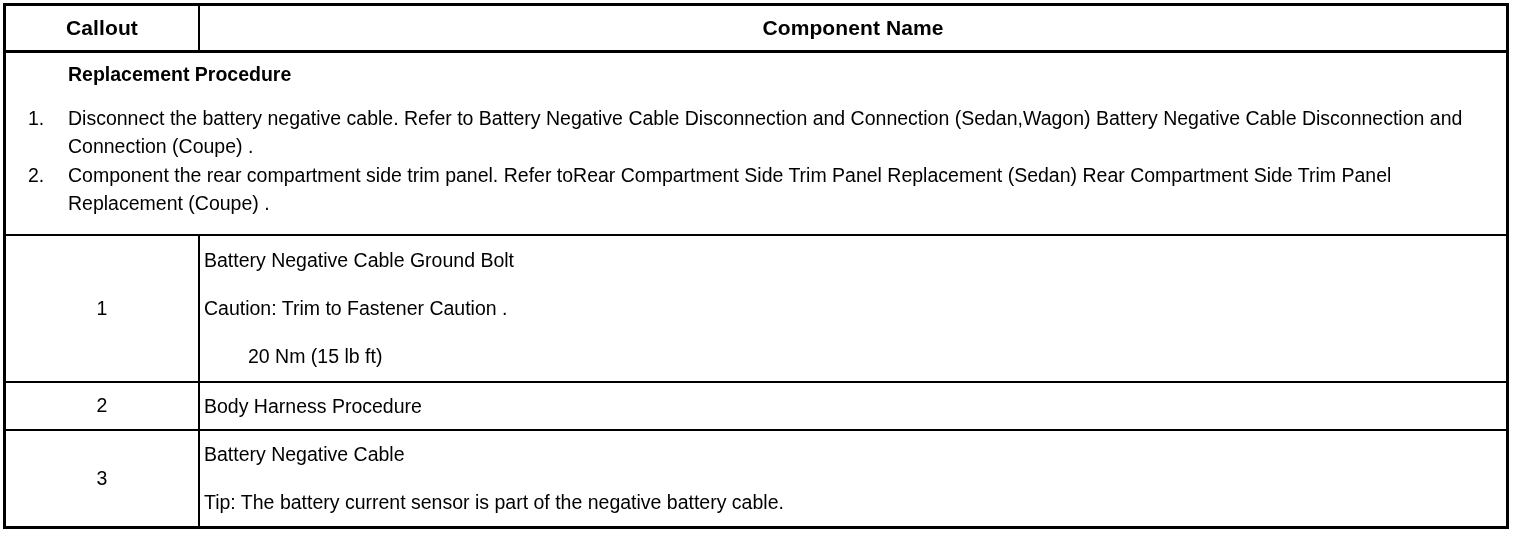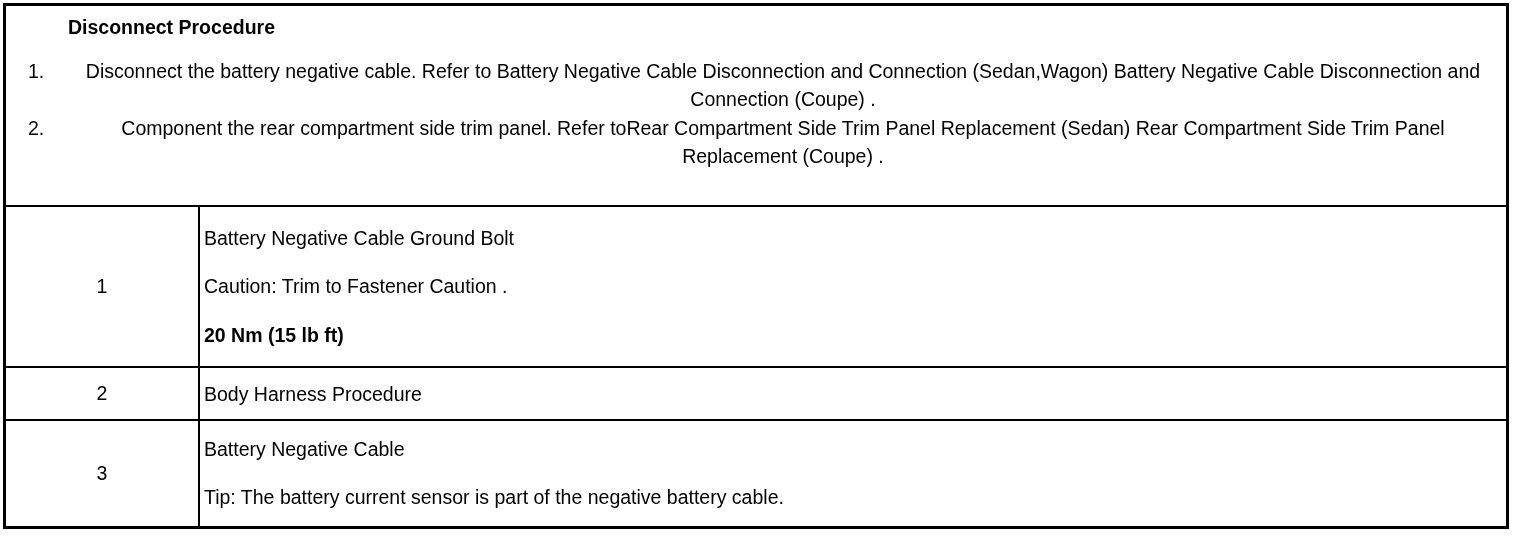--- a/index.html
+++ b/index.html
@@ -79,21 +79,20 @@
     list-style: none;
     counter-reset: prelim;
   }
   ol.prelim-list > li {
     position: relative;
     counter-increment: prelim;
     font-size: 19.5px;
     line-height: 1.42;
     margin: 0 0 1px 0;
     padding: 0;
-    text-align: center;
   }
   ol.prelim-list > li::before {
     content: counter(prelim) ".";
     position: absolute;
     left: -40px;
     width: 30px;
     text-align: left;
     font-size: 19.5px;
   }
 
@@ -110,38 +109,42 @@
     padding: 9px 8px 9px 4px;
     font-size: 19.5px;
     line-height: 1.35;
   }
   tr.body-row > td { border-bottom: 2px solid #000000; }
   tr.body-row.last > td { border-bottom: none; }
 
   .body-line { margin: 0; }
   .body-line + .body-line { margin-top: 22px; }
   .lead-in { font-weight: normal; }
-  .torque { font-weight: bold; }
+  .torque { font-weight: normal; margin-left: 44px; }
 </style>
 </head>
 <body>
 
 <div class="doc-table">
   <table class="spec">
     <colgroup>
       <col class="callout-col">
       <col class="name-col">
     </colgroup>
     <tbody>
 
+      <tr class="header-row">
+        <th class="callout-head">Callout</th>
+        <th class="name-head">Component Name</th>
+      </tr>
 
       <tr>
         <td class="prelim-cell" colspan="2">
           <div class="prelim-inner">
-            <div class="prelim-title">Disconnect Procedure</div>
+            <div class="prelim-title">Replacement Procedure</div>
             <ol class="prelim-list">
               <li>Disconnect the battery negative cable. Refer to Battery Negative Cable Disconnection and Connection (Sedan,Wagon) Battery Negative Cable Disconnection and Connection (Coupe) .</li>
               <li>Component the rear compartment side trim panel. Refer toRear Compartment Side Trim Panel Replacement (Sedan) Rear Compartment Side Trim Panel Replacement (Coupe) .</li>
             </ol>
           </div>
         </td>
       </tr>
 
       <tr class="body-row">
         <td class="callout-num">1</td>

